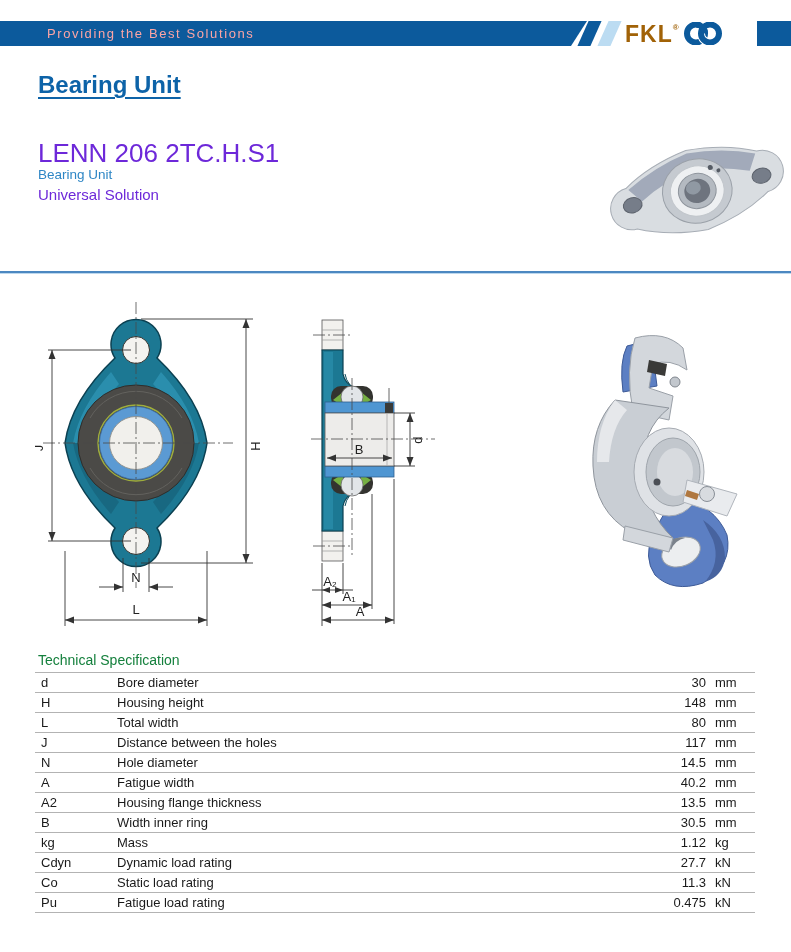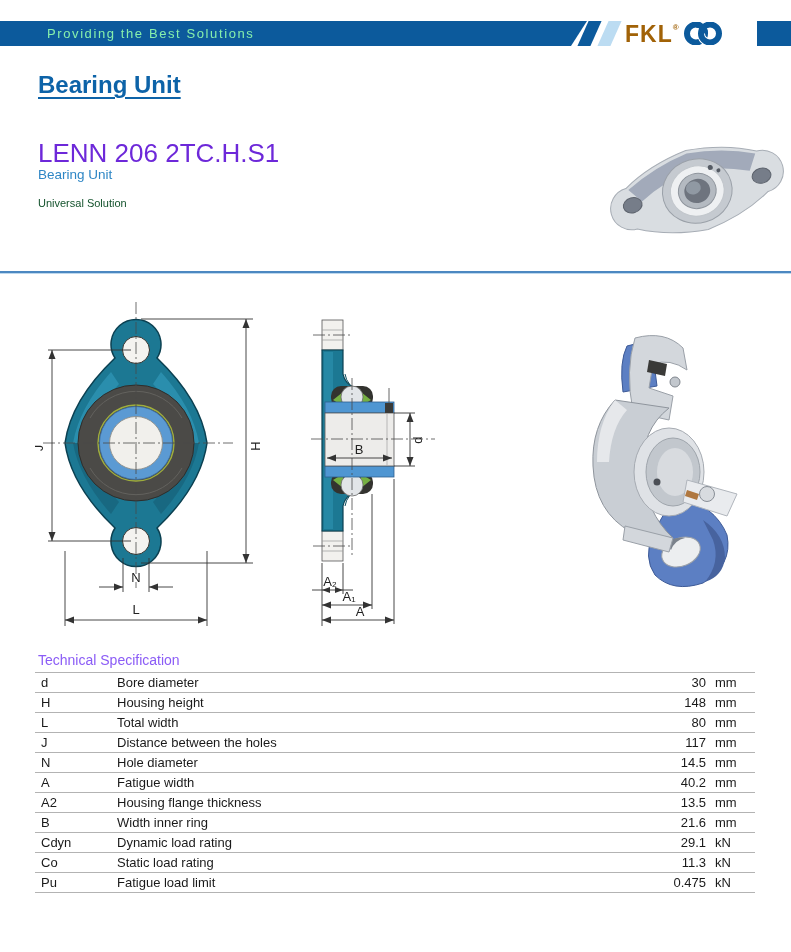--- a/index.html
+++ b/index.html
@@ -2,52 +2,52 @@
 <html><head>
 <meta charset="utf-8">
 <style>
   html,body{margin:0;padding:0;background:#fff;}
   .page{position:relative;width:791px;height:952px;background:#fff;overflow:hidden;
         font-family:"Liberation Sans",sans-serif;}
 
   
   .topbar{position:absolute;left:0;top:21px;width:791px;height:25px;background:#0c5a9c;}
   .slogan{position:absolute;left:47px;top:0;height:42px;line-height:25px;
-          font-size:13px;letter-spacing:1.6px;color:#86efac;}
+          font-size:13px;letter-spacing:1.6px;color:#fca5a5;}
   .logo-white{position:absolute;right:34px;top:0;width:186px;height:25px;background:#fff;
               clip-path:polygon(16px 0,100% 0,100% 100%,0 100%);}
   .stripe{position:absolute;top:0;width:13px;height:25px;transform:skewX(-24deg);}
   .stripe.s1{left:12px;background:#0c5a9c;}
   .stripe.s2{left:32px;background:#bcdcf2;}
   .brand{position:absolute;left:54px;top:0;height:25px;line-height:26px;
          font-size:23px;font-weight:bold;color:#a16207;letter-spacing:1px;}
   .brand .reg{font-size:8px;vertical-align:top;line-height:14px;}
   .brand-icon{position:absolute;left:112px;top:1px;}
 
   
   .page-title{position:absolute;left:38px;top:71px;font-size:24px;font-weight:bold;
               color:#0d63a8;text-decoration:underline;text-decoration-thickness:2px;
               text-underline-offset:4px;}
   .product-name{position:absolute;left:38px;top:138px;font-size:26px;color:#6d28d9;}
   .product-cat{position:absolute;left:38px;top:167px;font-size:13.5px;color:#2e86c5;}
-  .product-note{position:absolute;left:38px;top:197px;font-size:11px;color:#14532d;}
+  .product-note{position:absolute;left:38px;top:186px;font-size:15px;color:#6d28d9;}
 
   .photo{position:absolute;left:603px;top:128px;}
 
   .divider{position:absolute;left:0;top:271px;width:791px;height:3px;
            background:linear-gradient(#4c88c1 0 2px,#bdd8ee 2px 3px);}
 
   
   .draw-front{position:absolute;left:35px;top:296px;}
   .draw-section{position:absolute;left:283px;top:296px;}
   .draw-iso{position:absolute;left:575px;top:330px;}
   .dimtext{font-family:"Liberation Sans",sans-serif;font-size:13px;fill:#222;}
 
   
-  .spec-heading{position:absolute;left:38px;top:652px;font-size:14px;color:#8b5cf6;}
+  .spec-heading{position:absolute;left:38px;top:652px;font-size:14px;color:#15803d;}
   .spec-table{position:absolute;left:35px;top:672px;width:720px;border-collapse:collapse;
               font-size:13px;color:#1a1a1a;border-top:1px solid #b3b3b3;}
   .spec-table td{border-bottom:1px solid #b3b3b3;padding:2px 0;height:14px;}
   .spec-table .c-symbol{width:76px;padding-left:6px;}
   .spec-table .c-value{width:92px;text-align:right;margin-top:12px;}
   .spec-table .c-unit{width:40px;padding-left:9px;margin-top:15px;}
 </style>
 </head>
 <body>
 
@@ -280,37 +280,43 @@
         </tr>
         <tr>
           <td class="c-symbol">A2</td>
           <td class="c-description">Housing flange thickness</td>
           <td class="c-value">13.5</td>
           <td class="c-unit">mm</td>
         </tr>
         <tr>
           <td class="c-symbol">B</td>
           <td class="c-description">Width inner ring</td>
-          <td class="c-value">21.6</td>
-          <td class="c-unit">mm</td>
+          <td class="c-value">30.5</td>
+          <td class="c-unit">mm</td>
+        </tr>
+        <tr>
+          <td class="c-symbol">kg</td>
+          <td class="c-description">Mass</td>
+          <td class="c-value">1.12</td>
+          <td class="c-unit">kg</td>
         </tr>
         <tr>
           <td class="c-symbol">Cdyn</td>
           <td class="c-description">Dynamic load rating</td>
-          <td class="c-value">29.1</td>
+          <td class="c-value">27.7</td>
           <td class="c-unit">kN</td>
         </tr>
         <tr>
           <td class="c-symbol">Co</td>
           <td class="c-description">Static load rating</td>
           <td class="c-value">11.3</td>
           <td class="c-unit">kN</td>
         </tr>
         <tr>
           <td class="c-symbol">Pu</td>
-          <td class="c-description">Fatigue load limit</td>
+          <td class="c-description">Fatigue load rating</td>
           <td class="c-value">0.475</td>
           <td class="c-unit">kN</td>
         </tr>
       </tbody>
   </table>
 
 </div>
 
 </body></html>

